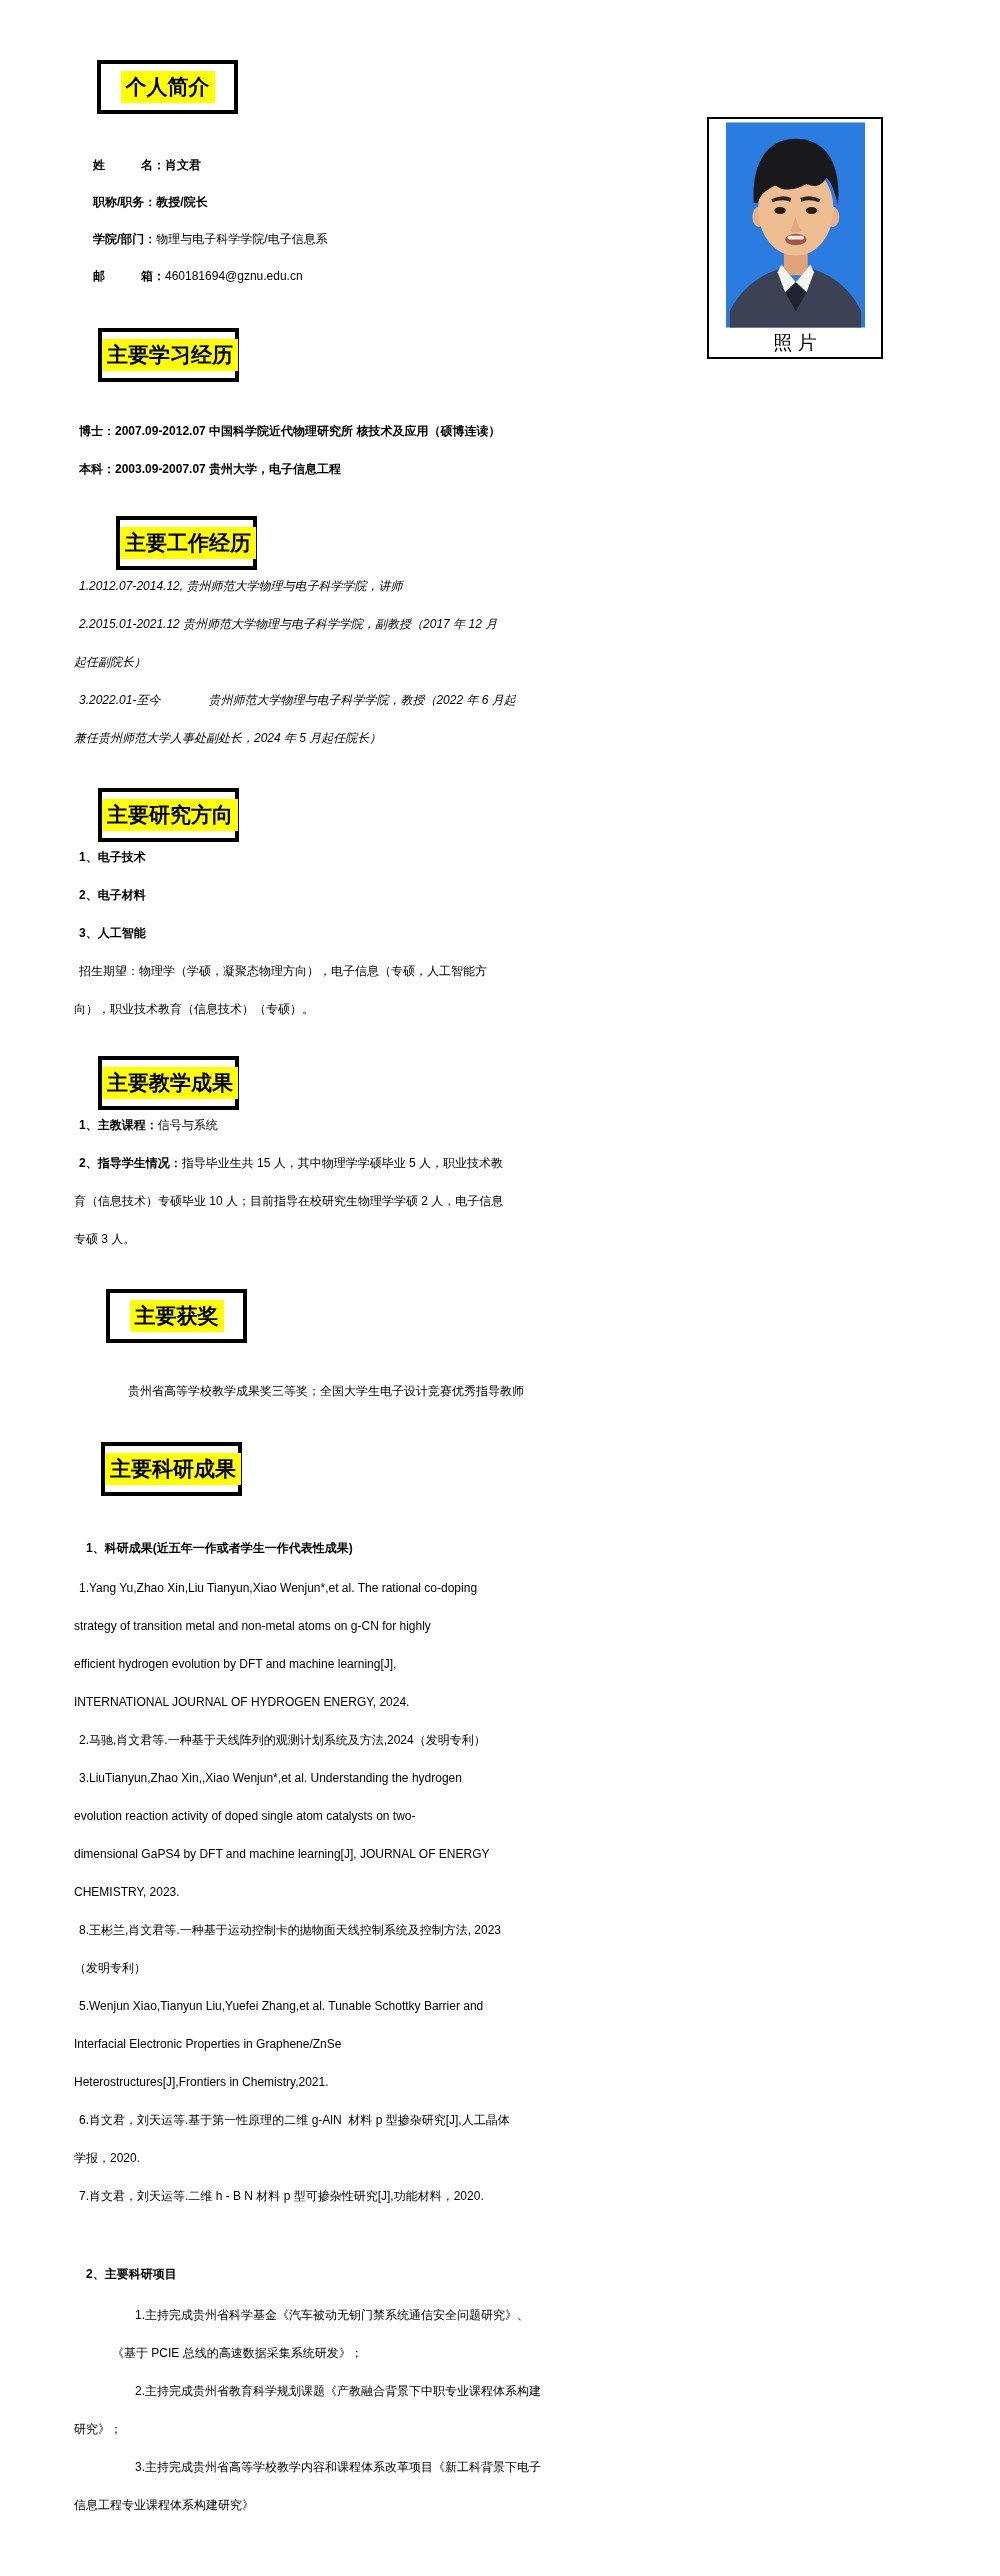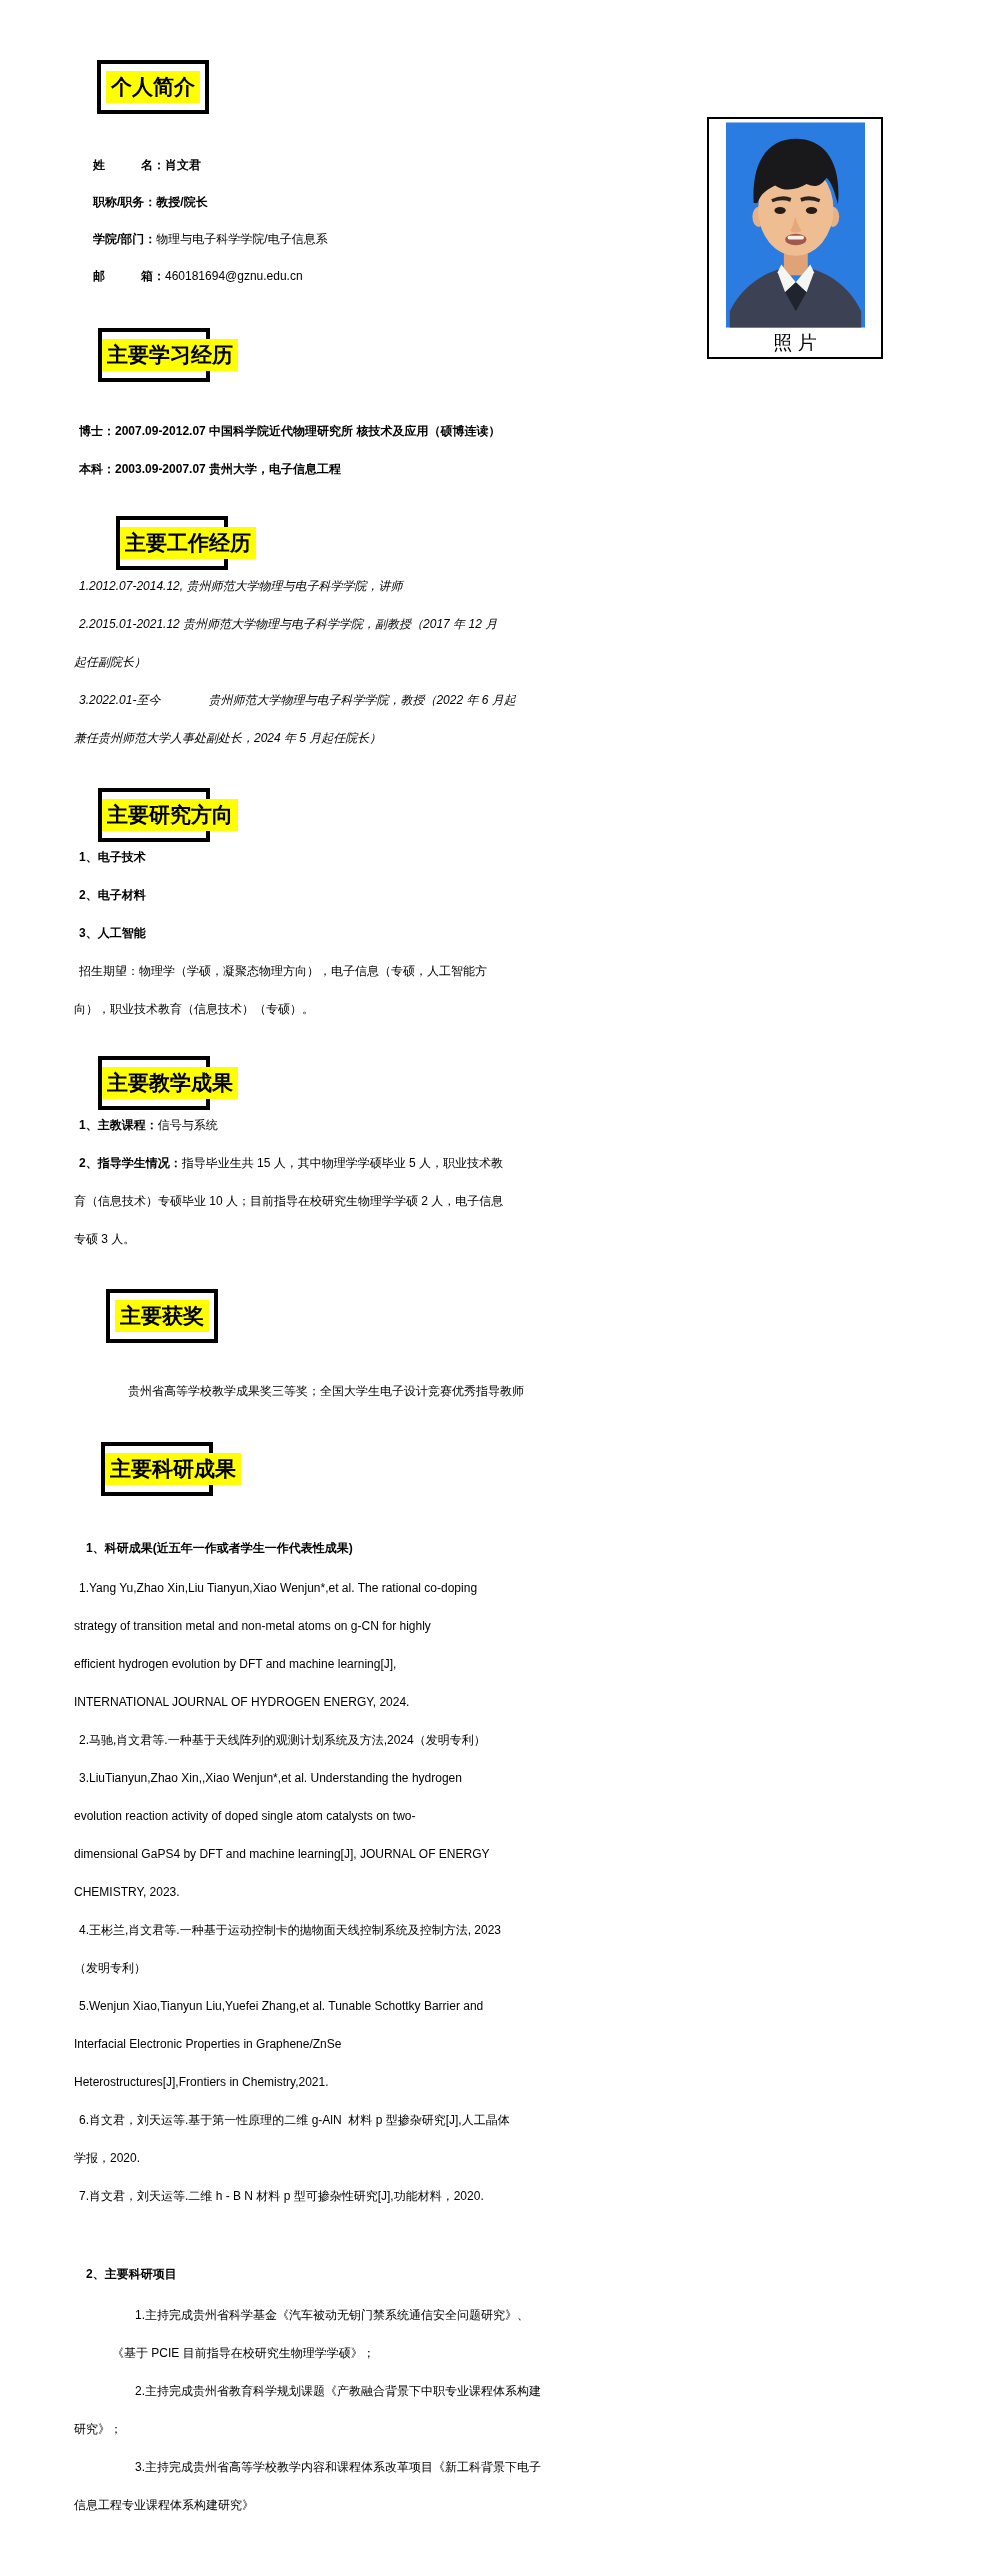--- a/index.html
+++ b/index.html
@@ -2,21 +2,21 @@
 <html style="font-size:10px"><head>
 <meta charset="utf-8">
 <style>
   html,body{margin:0;padding:0;}
   body{
     width:1001px;height:2576px;position:relative;background:#ffffff;
     font-family:"Liberation Sans","DejaVu Sans",sans-serif;color:#000;
     overflow:hidden;
   }
   .section-box{
-    position:absolute;box-sizing:border-box;width:112px;
+    position:absolute;box-sizing:border-box;width:141px;
     border:4.4px solid #000;background:#fff;text-align:center;padding:7px 0;
   }
   .hl{
     display:inline-block;background:#ffff00;font-weight:bold;
     font-size:21px;line-height:32px;padding:0 5px;white-space:pre;
   }
   .para{position:absolute;font-size:12px;line-height:38px;}
   .para div{white-space:pre;}
   #info{line-height:37px;}
   .b{font-weight:bold;}
@@ -150,33 +150,33 @@
 <div class="para" id="pub-lines">
   <div class="fl">1.Yang Yu,Zhao Xin,Liu Tianyun,Xiao Wenjun*,et al. The rational co-doping</div>
   <div>strategy of transition metal and non-metal atoms on g-CN for highly</div>
   <div>efficient hydrogen evolution by DFT and machine learning[J],</div>
   <div>INTERNATIONAL JOURNAL OF HYDROGEN ENERGY, 2024.</div>
   <div class="fl">2.马驰,肖文君等.一种基于天线阵列的观测计划系统及方法,2024（发明专利）</div>
   <div class="fl">3.LiuTianyun,Zhao Xin,,Xiao Wenjun*,et al. Understanding the hydrogen</div>
   <div>evolution reaction activity of doped single atom catalysts on two-</div>
   <div>dimensional GaPS4 by DFT and machine learning[J], JOURNAL OF ENERGY</div>
   <div>CHEMISTRY, 2023.</div>
-  <div class="fl">4.王彬兰,肖文君等.一种基于运动控制卡的抛物面天线控制系统及控制方法, 2023</div>
+  <div class="fl">8.王彬兰,肖文君等.一种基于运动控制卡的抛物面天线控制系统及控制方法, 2023</div>
   <div>（发明专利）</div>
   <div class="fl">5.Wenjun Xiao,Tianyun Liu,Yuefei Zhang,et al. Tunable Schottky Barrier and</div>
   <div>Interfacial Electronic Properties in Graphene/ZnSe</div>
   <div>Heterostructures[J],Frontiers in Chemistry,2021.</div>
   <div class="fl">6.肖文君，刘天运等.基于第一性原理的二维 g-AlN  材料 p 型掺杂研究[J],人工晶体</div>
   <div>学报，2020.</div>
   <div class="fl">7.肖文君，刘天运等.二维 h - B N 材料 p 型可掺杂性研究[J],功能材料，2020.</div>
 </div>
 
 <div class="para" id="proj-heading">2、主要科研项目</div>
 
 <div class="para" id="proj-lines">
   <div class="ind-a">1.主持完成贵州省科学基金《汽车被动无钥门禁系统通信安全问题研究》、</div>
-  <div class="ind-b">《基于 PCIE 目前指导在校研究生物理学学硕》；</div>
+  <div class="ind-b">《基于 PCIE 总线的高速数据采集系统研发》；</div>
   <div class="ind-a">2.主持完成贵州省教育科学规划课题《产教融合背景下中职专业课程体系构建</div>
   <div>研究》；</div>
   <div class="ind-a">3.主持完成贵州省高等学校教学内容和课程体系改革项目《新工科背景下电子</div>
   <div>信息工程专业课程体系构建研究》</div>
 </div>
 
 
 </body></html>

